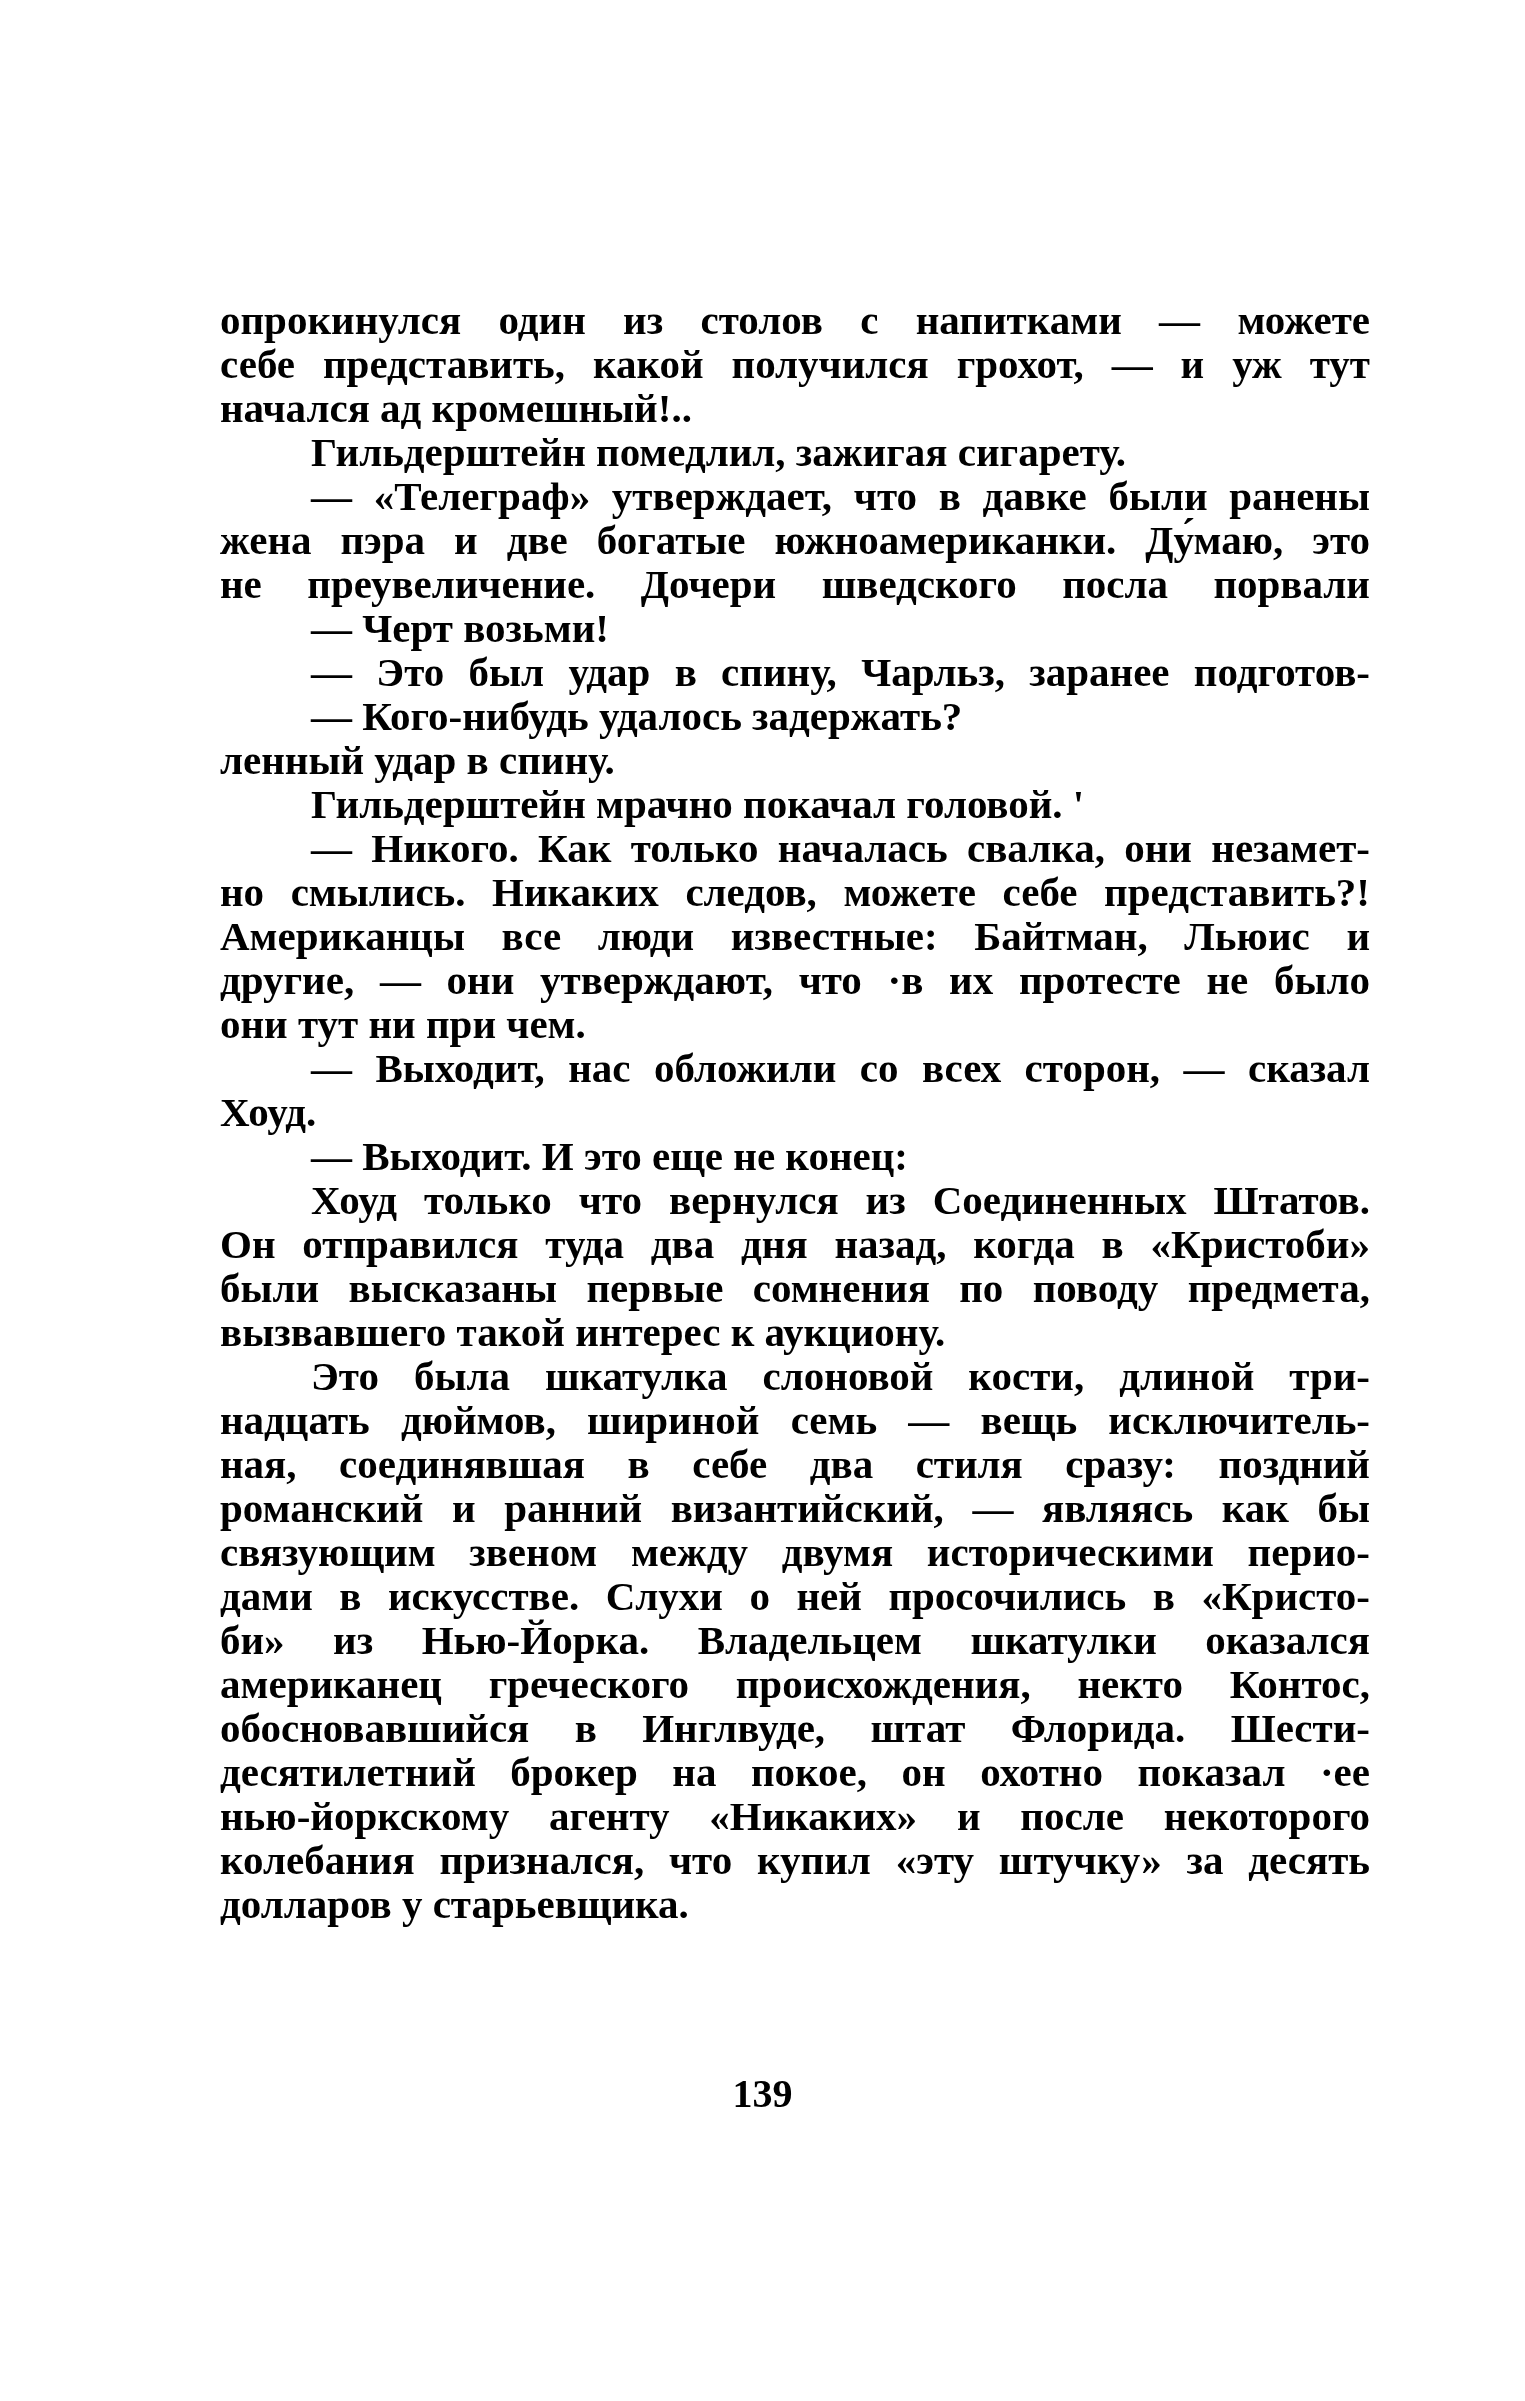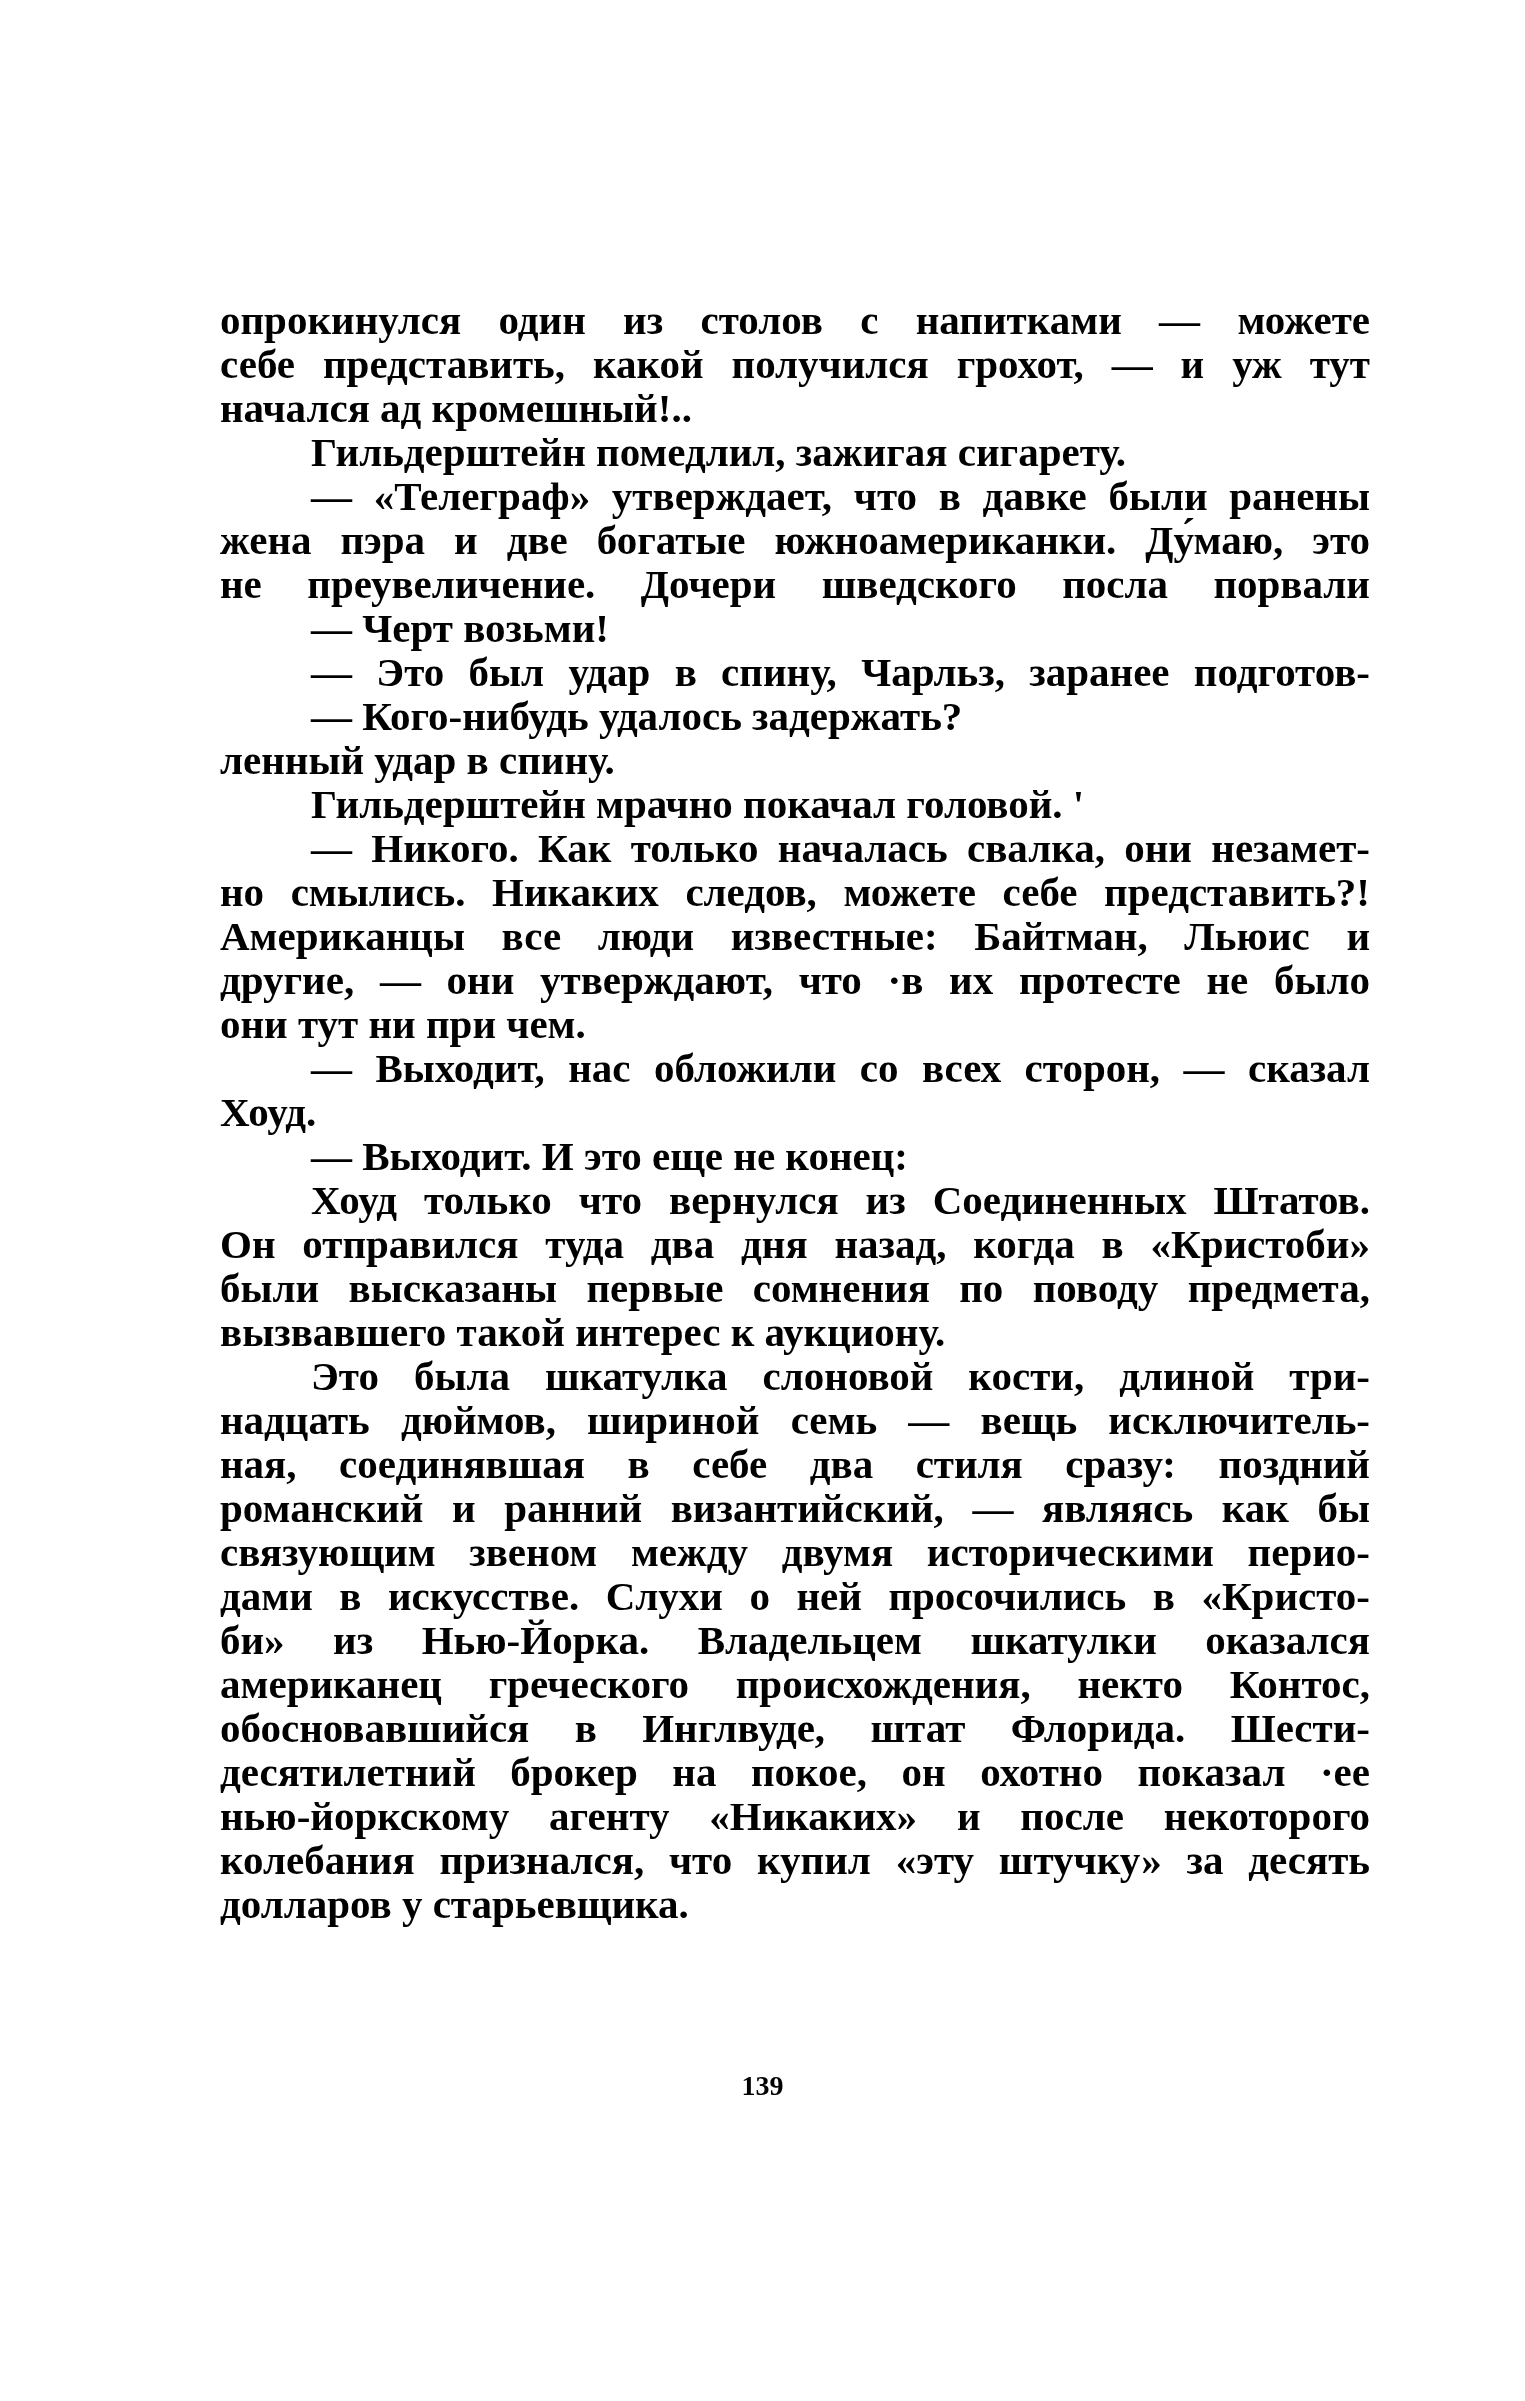--- a/index.html
+++ b/index.html
@@ -39,21 +39,21 @@
   }
   .line.indent {
     text-indent: 91px;
   }
   .page-number {
     position: absolute;
     left: 0;
     top: 2070px;
     width: 1525px;
     text-align: center;
-    font-size: 28px;
+    font-size: 40px;
     font-weight: bold;
     font-family: "Liberation Serif", "DejaVu Serif", serif;
     color: #000000;
   }
 </style>
 </head>
 <body>
 
 <div class="page">
   <div class="text-block">

